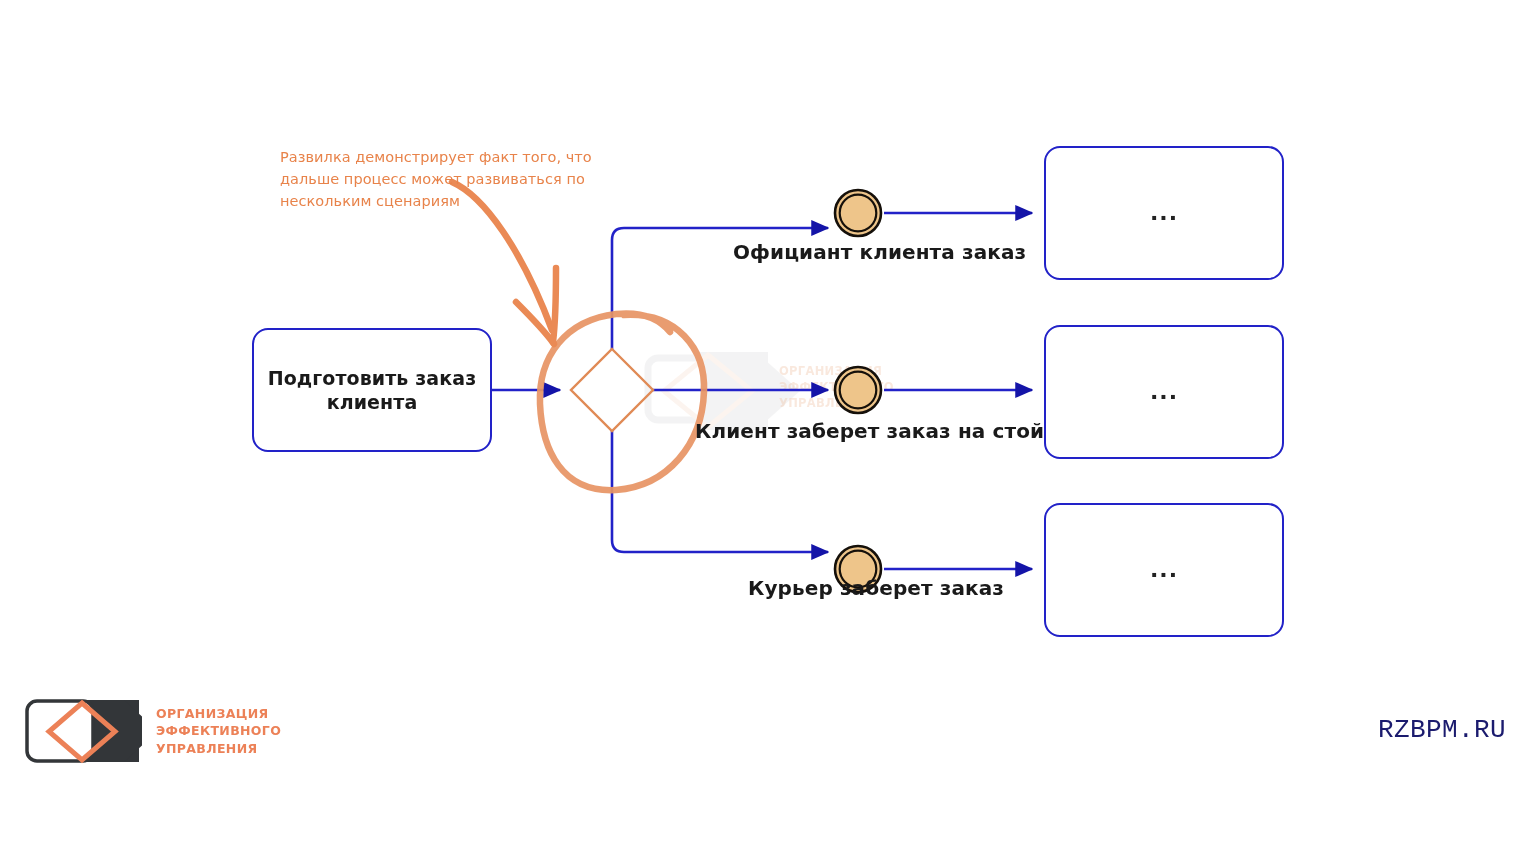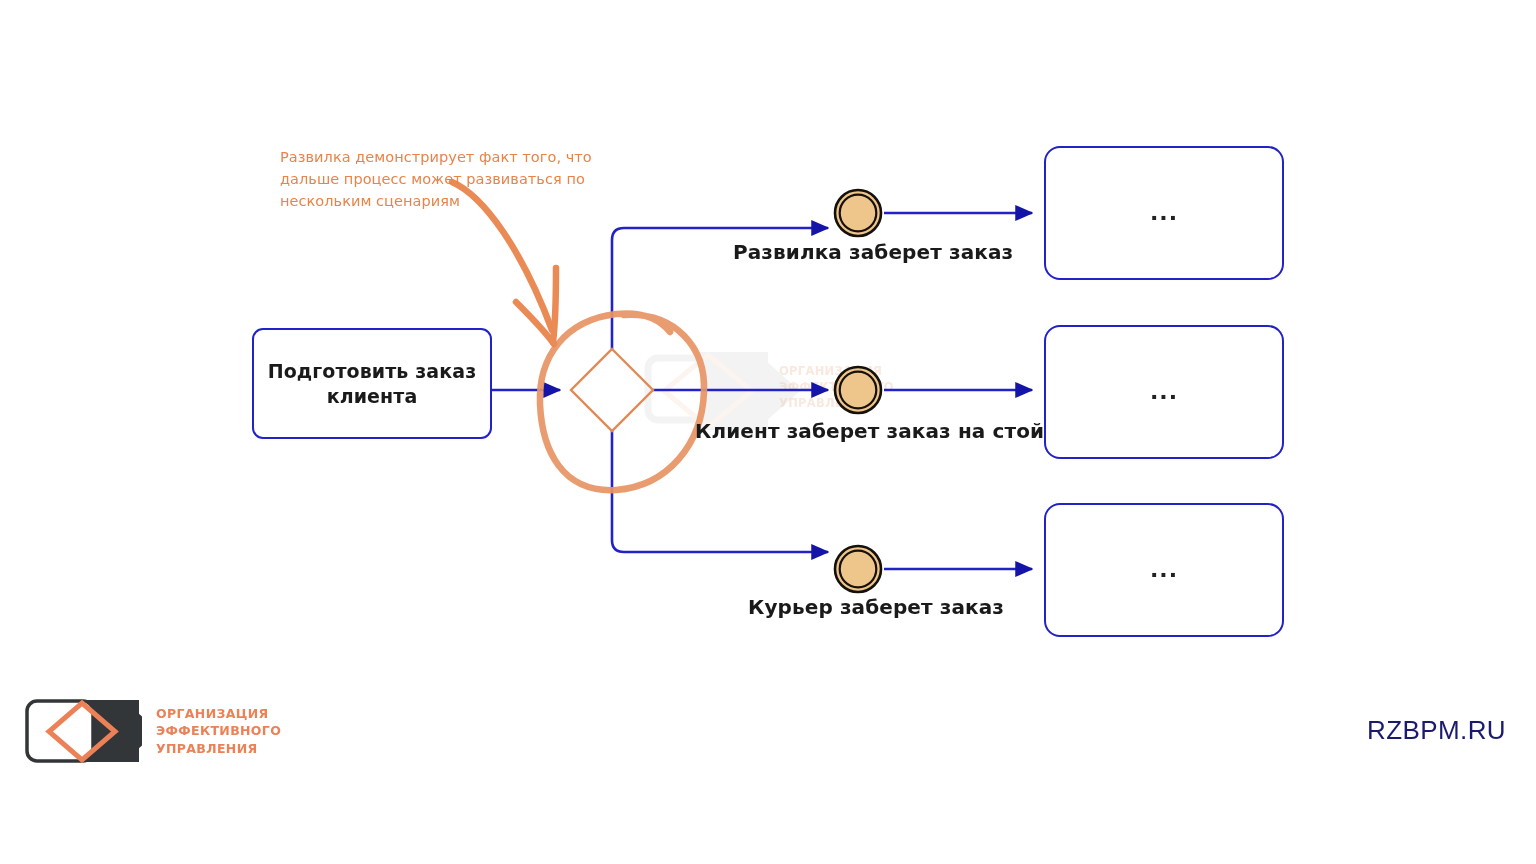--- a/index.html
+++ b/index.html
@@ -102,21 +102,21 @@
     white-space: pre-line;
   }
 
   #site-url {
     position: absolute;
     right: 30px;
     top: 715px;
     font-size: 26px;
     color: #1b1b6e;
     letter-spacing: 0.4px;
-    font-family: Liberation Sans, sans-serif;
+    font-family: Liberation Mono, monospace;
   }
 </style>
 </head>
 <body>
 
 <div id="canvas">
 
   <svg class="layer" viewBox="0 0 1536 864" xmlns="http://www.w3.org/2000/svg">
     <g opacity="0.30">
       <rect x="648" y="358" width="108" height="62" rx="10" fill="none" stroke="#d9dadb" stroke-width="7"></rect>
@@ -179,30 +179,30 @@
       <circle cx="858" cy="390" r="18.3" fill="none" stroke="#15100a" stroke-width="2.2"></circle>
     </g>
     <g>
       <circle cx="858" cy="569" r="23" fill="#eec58a" stroke="#15100a" stroke-width="2.6"></circle>
       <circle cx="858" cy="569" r="18.3" fill="none" stroke="#15100a" stroke-width="2.2"></circle>
     </g>
   </svg>
 
   <div class="annotation">Развилка демонстрирует факт того, что дальше процесс может развиваться по нескольким сценариям</div>
 
-  <div class="task-box" style="left:252px; top:328px; width:240px; height:111px;border-radius:11px;">
+  <div class="task-box" style="left:252px; top:328px; width:240px; height:124px;">
     <span class="task-label">Подготовить заказ
 клиента</span>
   </div>
 
-  <div class="event-label" style="left:733px; top:240px;">Развилка заберет заказ</div>
+  <div class="event-label" style="left:733px; top:240px;">Официант клиента заказ</div>
 
   <div class="event-label" style="left:695px; top:419px;">Клиент заберет заказ на стойке</div>
 
-  <div class="event-label" style="left:748px; top:595px;">Курьер заберет заказ</div>
+  <div class="event-label" style="left:748px; top:576px;">Курьер заберет заказ</div>
 
   <div class="task-box" style="left:1044px; top:146px; width:240px; height:134px;">
     <span class="ellipsis-label">...</span>
   </div>
 
   <div class="task-box" style="left:1044px; top:325px; width:240px; height:134px;">
     <span class="ellipsis-label">...</span>
   </div>
 
   <div class="task-box" style="left:1044px; top:503px; width:240px; height:134px;">

